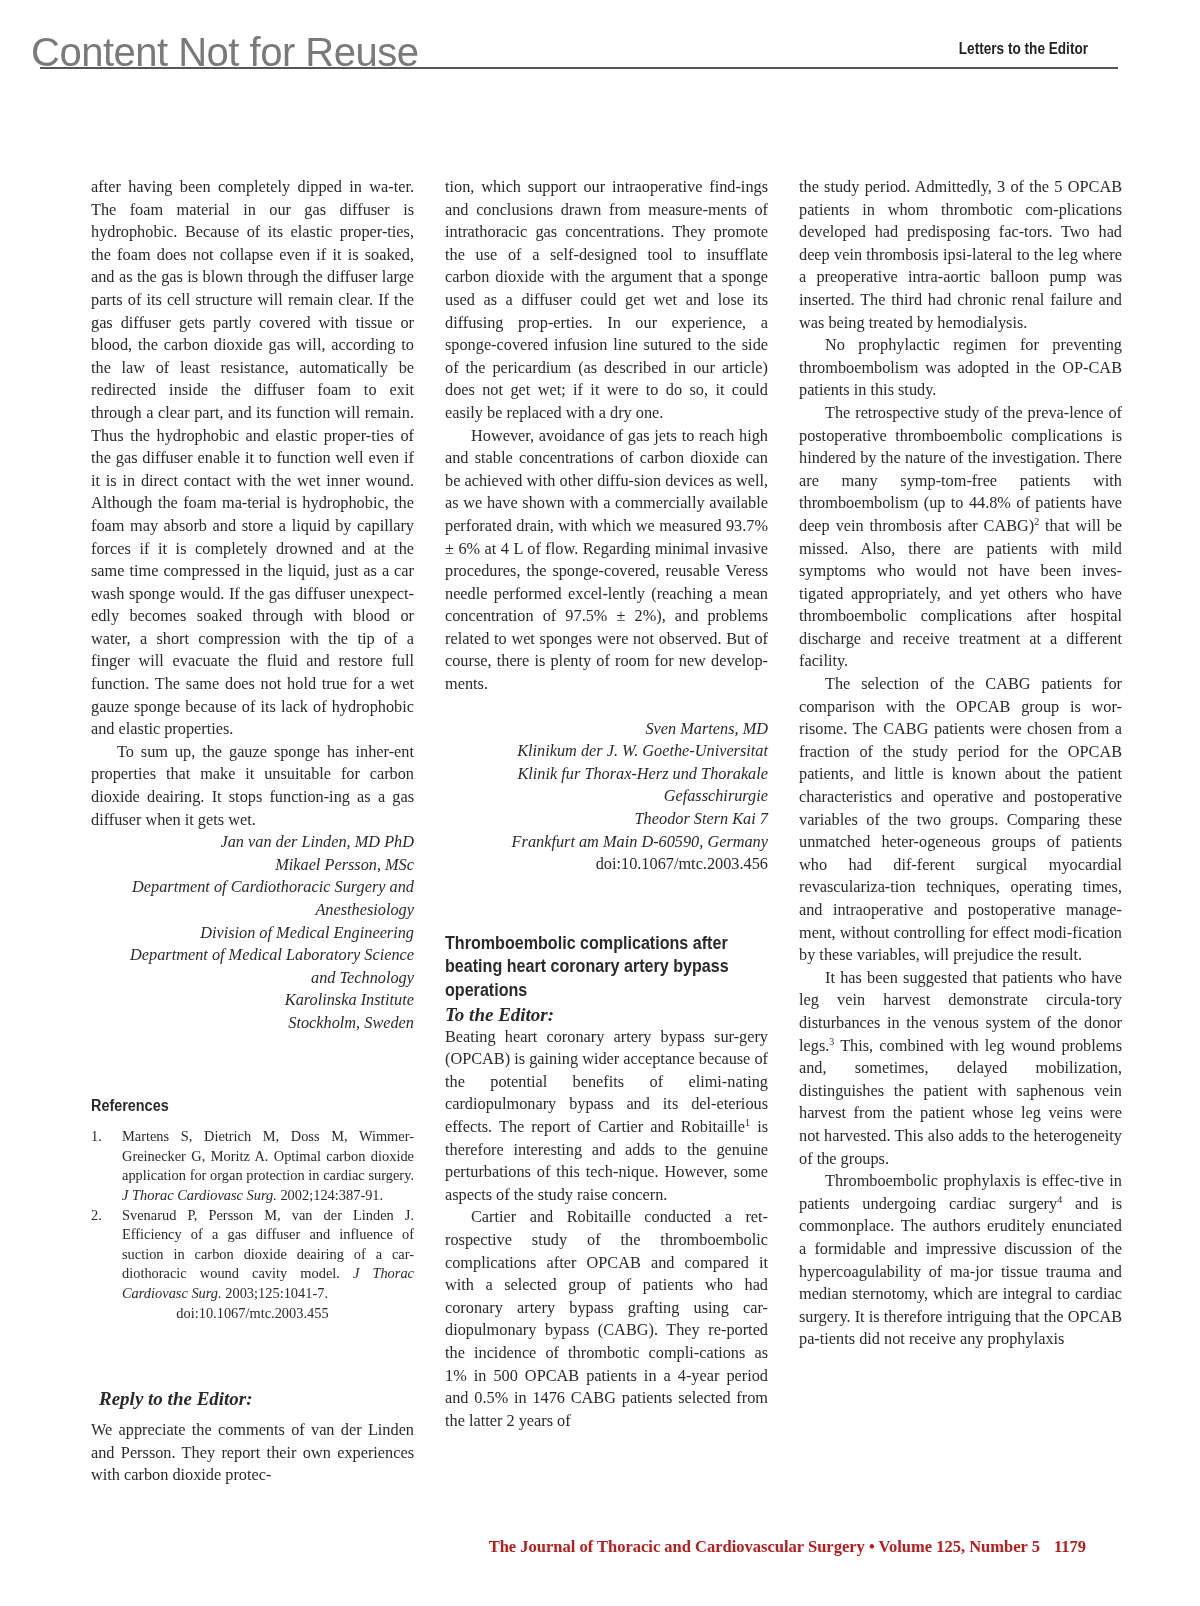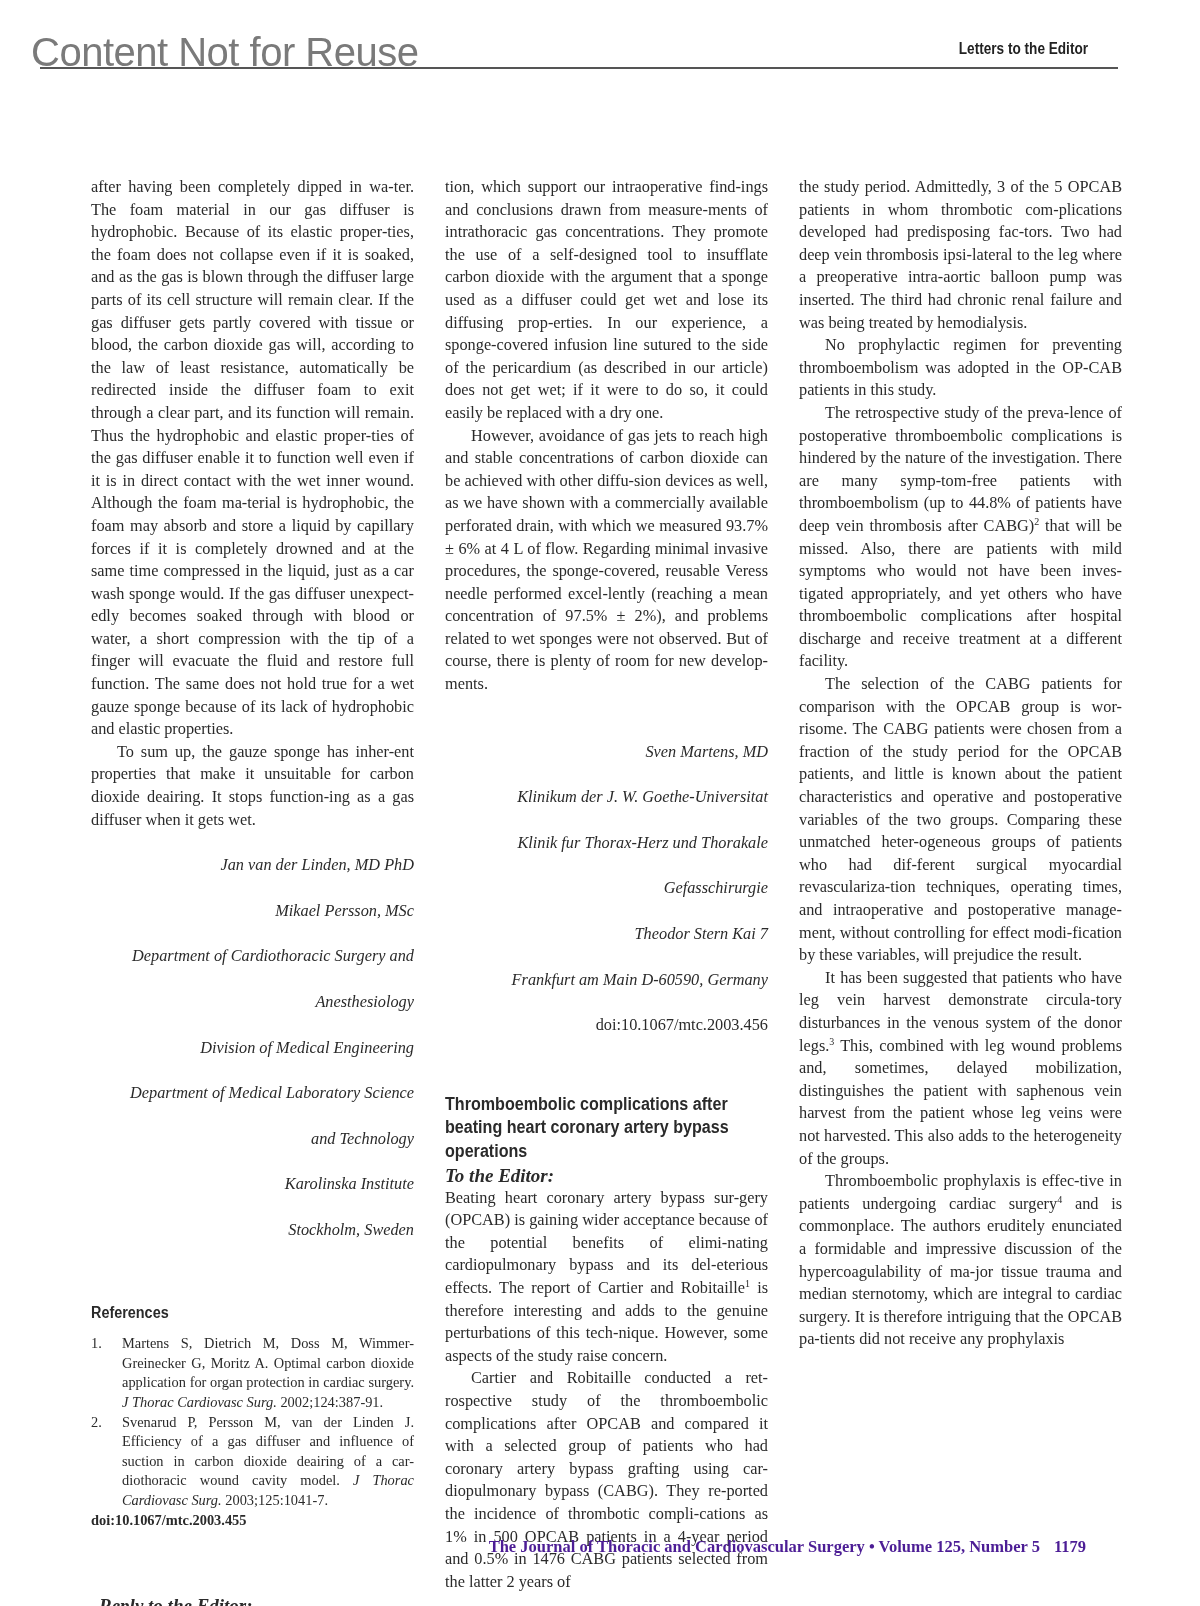--- a/index.html
+++ b/index.html
@@ -7,32 +7,32 @@
   .watermark { position: absolute; left: 31px; top: 30px; font-family: "Liberation Sans", sans-serif; font-size: 40px; color: #7a7a7a; letter-spacing: -0.5px; }
   .section-label { position: absolute; right: 112px; top: 40px; font-family: "Liberation Sans", sans-serif; font-weight: bold; font-size: 16px; color: #222; transform: scaleX(0.85); transform-origin: right center; }
   .header-rule { position: absolute; left: 40px; width: 1078px; top: 67px; height: 0; border-top: 2px solid #555; }
   .col { position: absolute; top: 176px; width: 323px; font-family: "Liberation Serif", serif; font-size: 16.3px; line-height: 22.6px; text-align: justify; hyphens: manual; }
   .col1 { left: 91px; }
   .col2 { left: 445px; }
   .col3 { left: 799px; }
   .col p { margin: 0; font-family: Liberation Serif, serif; }
   .col p.indent { text-indent: 26px; }
   .sig { text-align: right; font-style: italic; }
-  .sig .line { display: block; margin-top: 23px; }
+  .sig .line { display: block; }
   .sig .doi { font-style: normal; }
   .refs-title { font-family: "Liberation Sans", sans-serif; font-weight: bold; font-size: 16px; margin: 0; transform: scaleX(0.9); transform-origin: left center; }
   .ref-list { list-style: none; margin: 0; padding: 0; font-size: 14.4px; line-height: 19.6px; }
   .ref-item { position: relative; padding-left: 31px; }
   .ref-num { position: absolute; left: 0; top: 0; }
-  .ref-doi { text-align: left; font-weight: bold; }
+  .ref-doi { text-align: center; }
   .reply-title { font-weight: bold; font-style: italic; font-size: 19px; margin: 8px; line-height: 24px; }
   .article-title { font-family: "Liberation Sans", sans-serif; font-weight: bold; font-size: 17.5px; line-height: 23.6px; margin: 0; text-align: left; transform: scaleX(0.92); transform-origin: left center; width: 350px; }
   .to-editor { font-weight: bold; font-style: italic; font-size: 19px; line-height: 23px; margin: 0; }
   sup { font-size: 10px; line-height: 0; }
-  .footer { position: absolute; right: 114px; top: 1537px; font-family: "Liberation Serif", serif; font-weight: bold; font-size: 16.5px; color: #4c1d95; white-space: pre; }
+  .footer { position: absolute; right: 114px; top: 1537px; font-family: "Liberation Serif", serif; font-weight: bold; font-size: 16.5px; color: #b91c1c; white-space: pre; }
   .footer .page { margin-left: 14px; }
 </style>
 </head>
 <body>
 
 <div class="watermark">Content Not for Reuse</div>
 <div class="section-label">Letters to the Editor</div>
 <div class="header-rule"></div>
 
 <div class="col col1">

